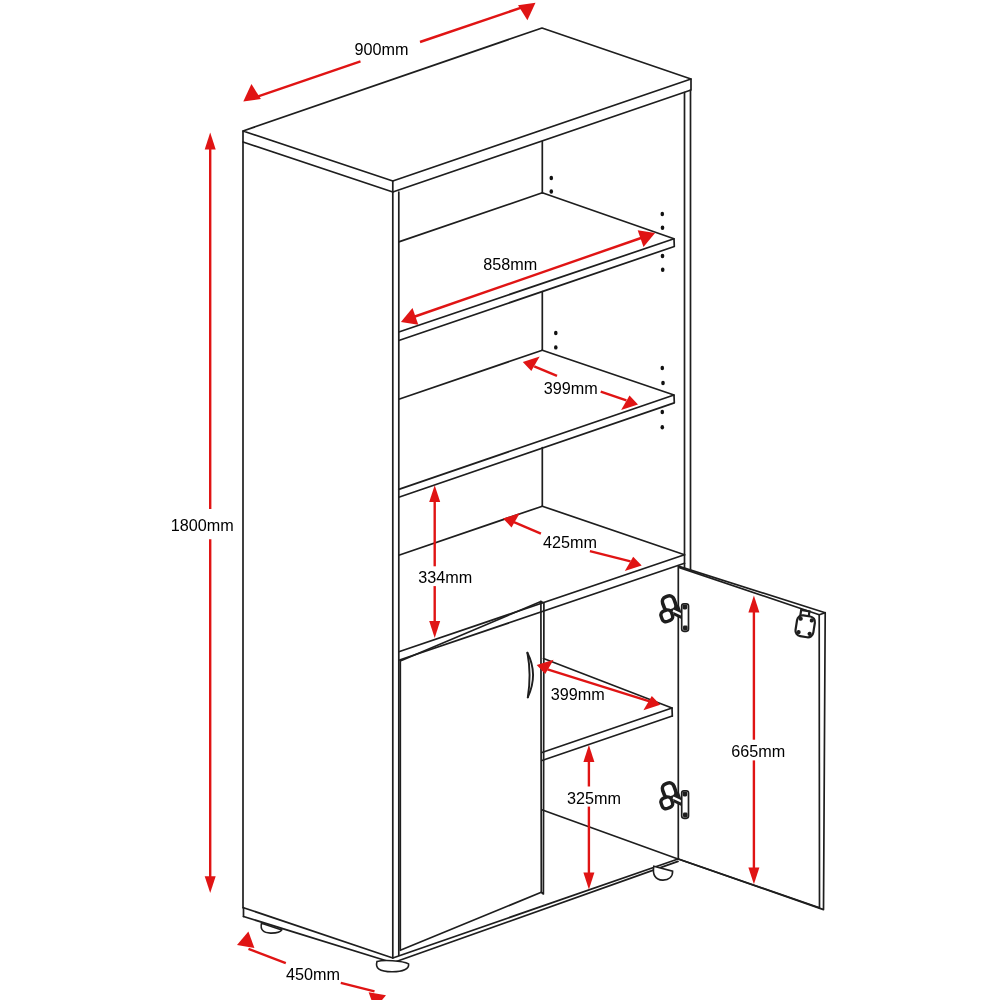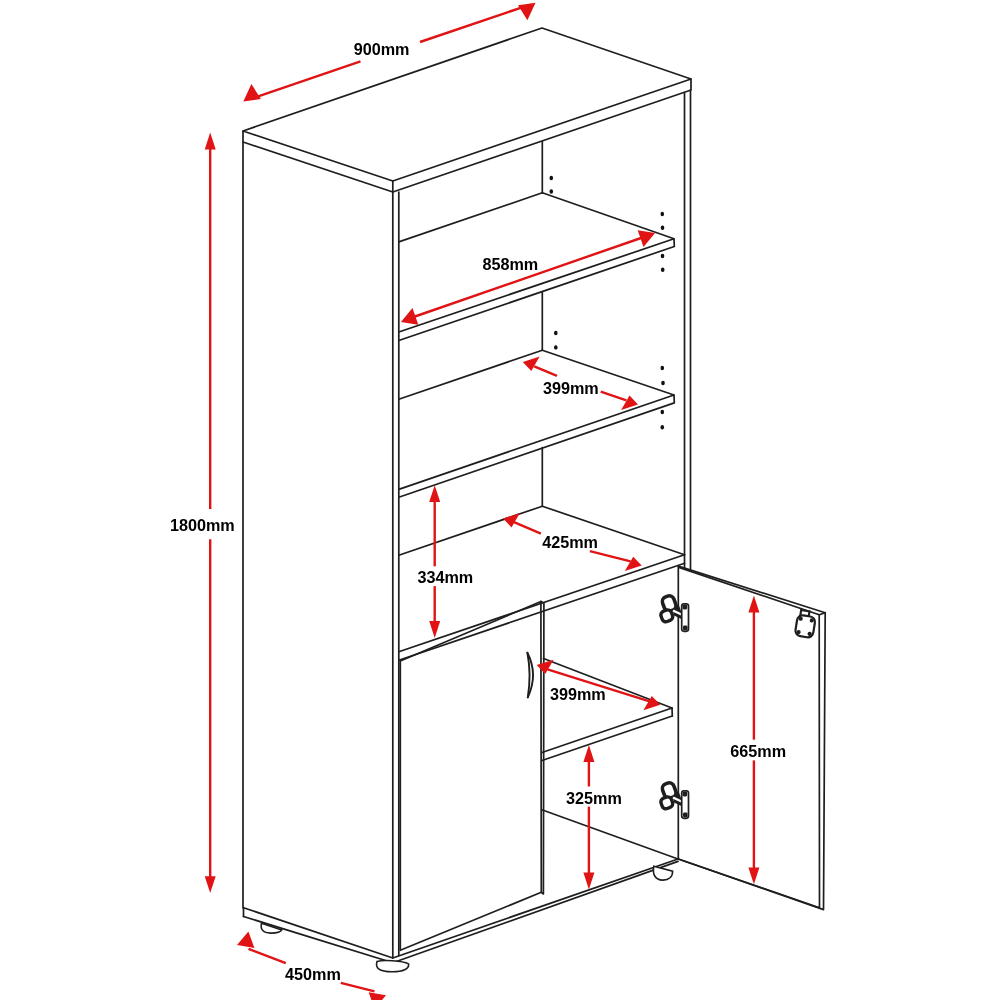--- a/index.html
+++ b/index.html
@@ -1,16 +1,16 @@
 <!DOCTYPE html>
 <html><head>
 <meta charset="utf-8">
 <style>
   html,body{margin:0;padding:0;background:#ffffff;}
-  #stage{width:912px;height:1000px;position:relative;background:#ffffff;overflow:hidden;font-weight:bold;}
+  #stage{width:912px;height:1000px;position:relative;background:#ffffff;overflow:hidden;}
   svg{display:block;}
   text{font-family:"Liberation Sans", sans-serif;fill:#000000;}
 </style>
 </head>
 <body>
 <div id="stage">
 <svg width="1000" height="1000" viewBox="0 0 1000 1000">
 <rect x="0" y="0" width="1000" height="1000" fill="#ffffff"></rect>
 
 <g stroke="#1e1e1e" stroke-width="1.7" fill="none" stroke-linejoin="round" stroke-linecap="round">

